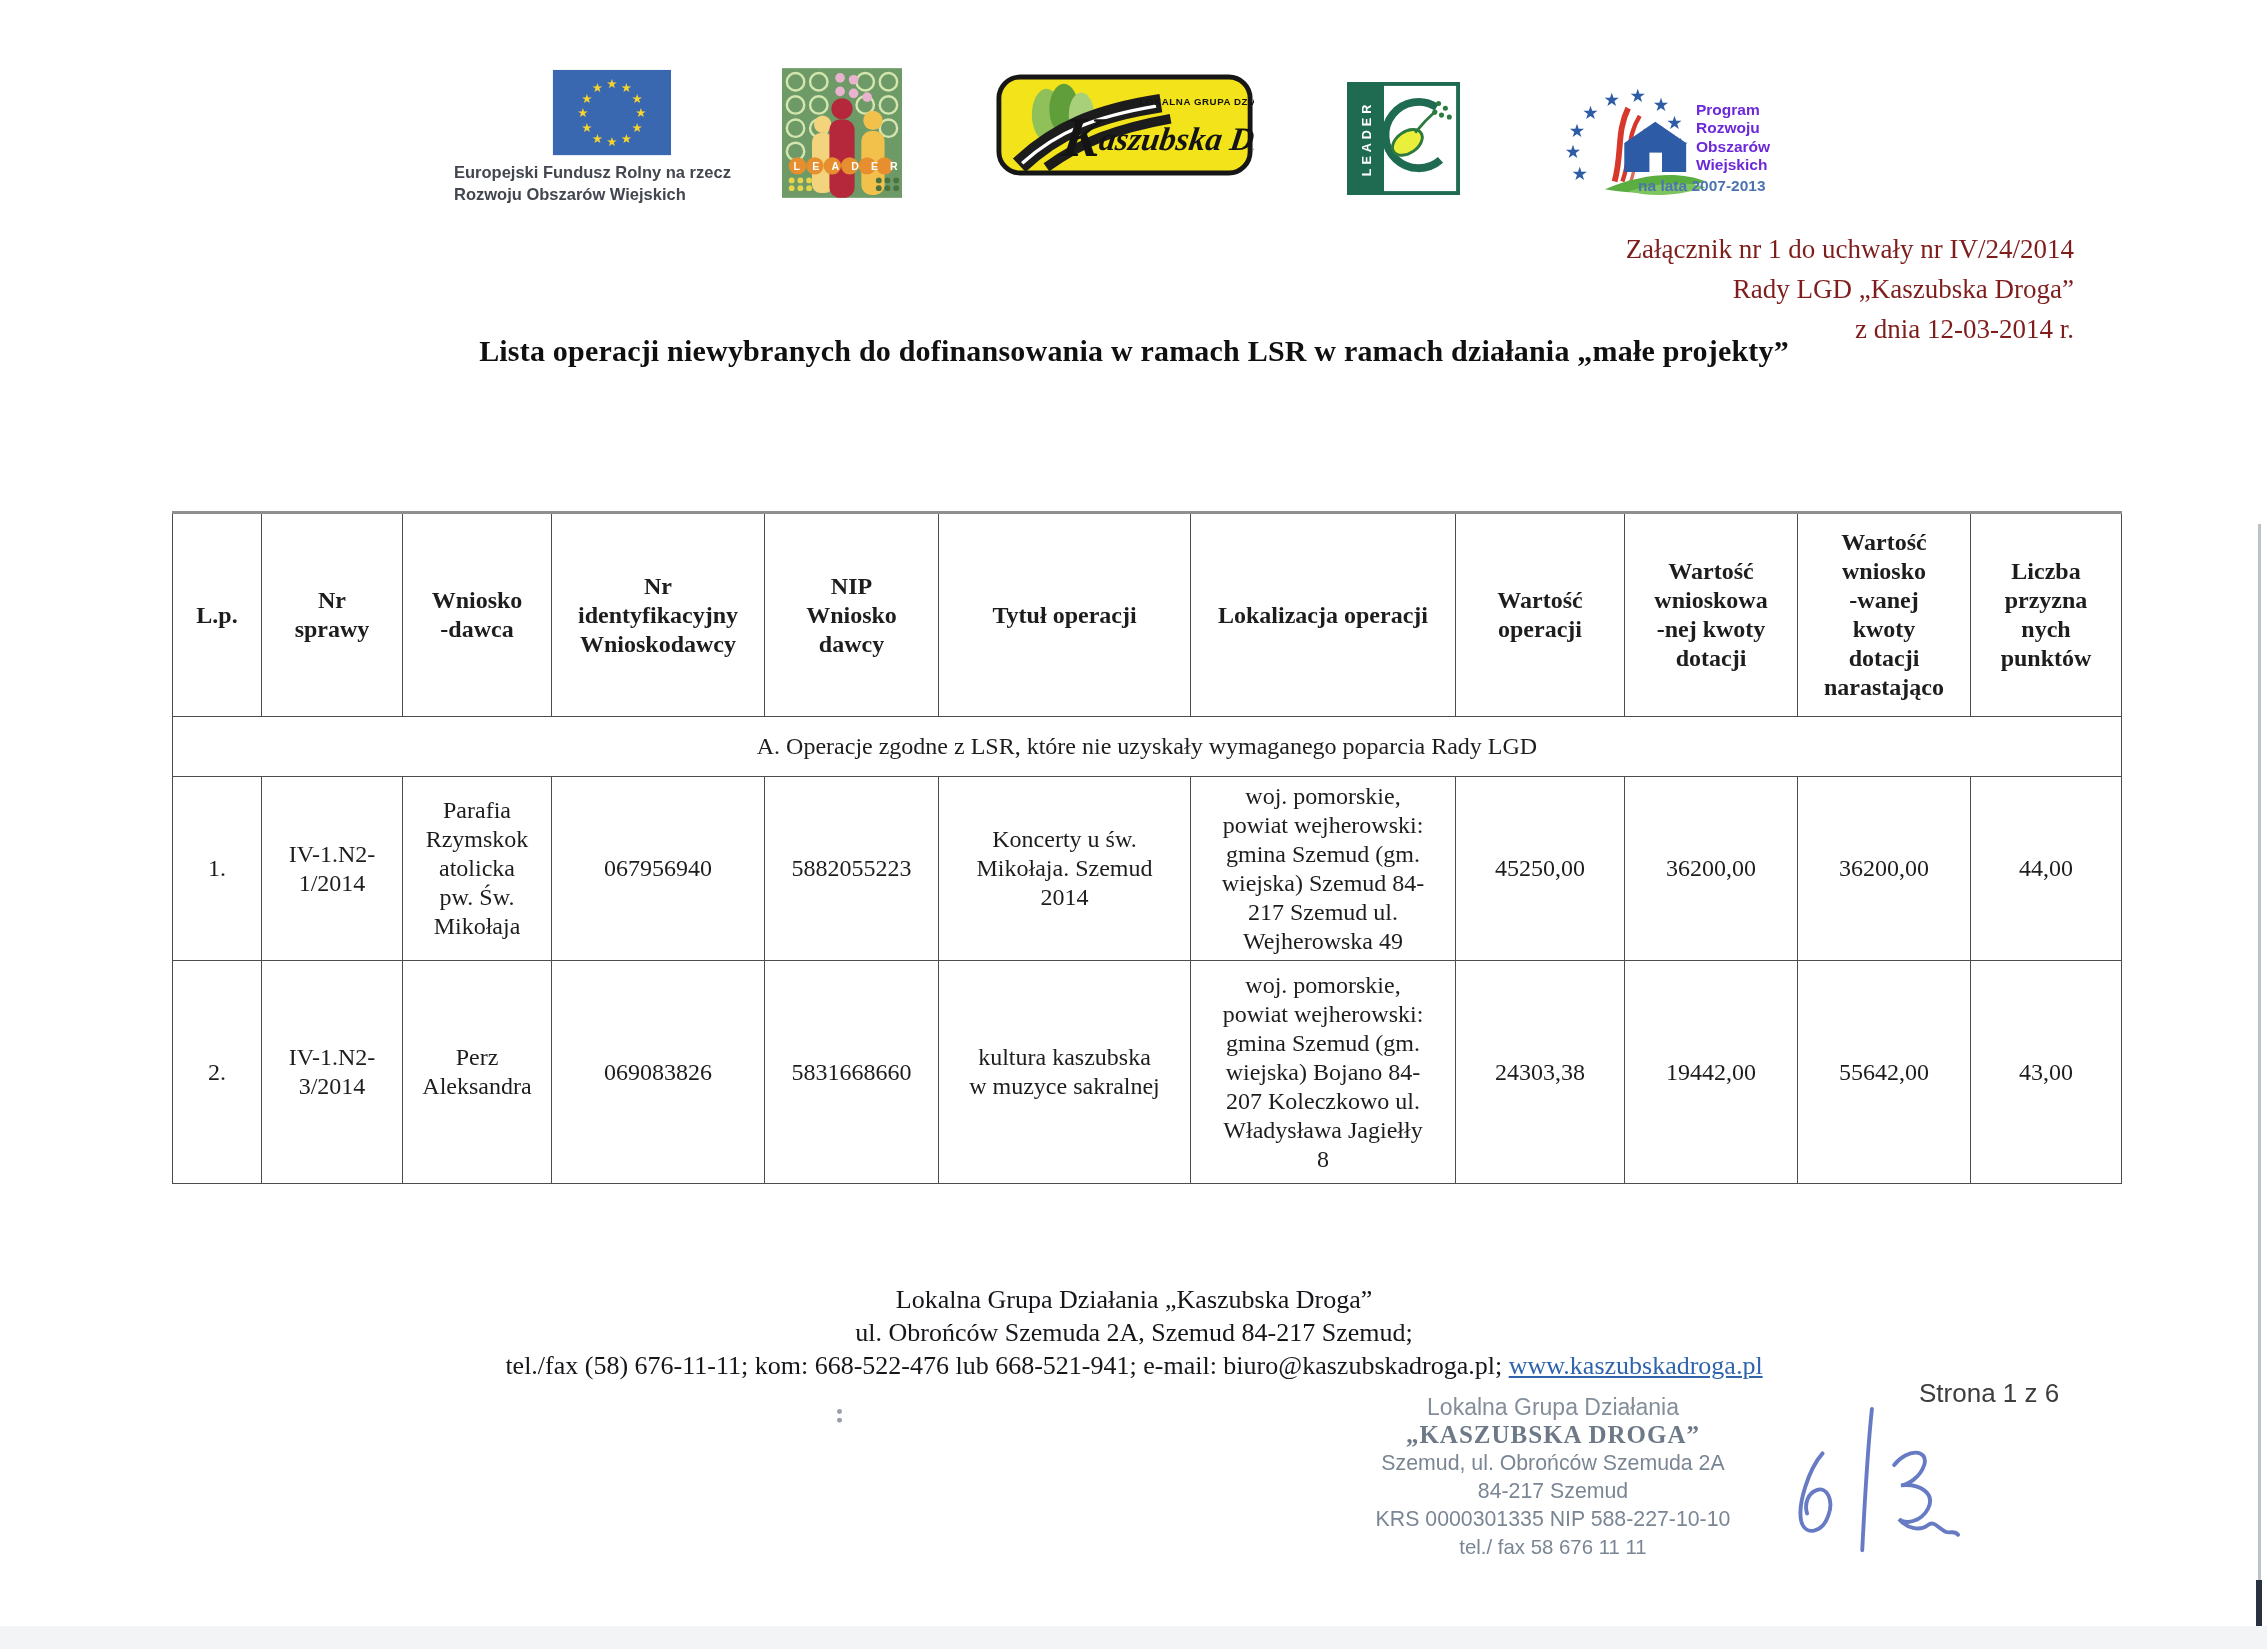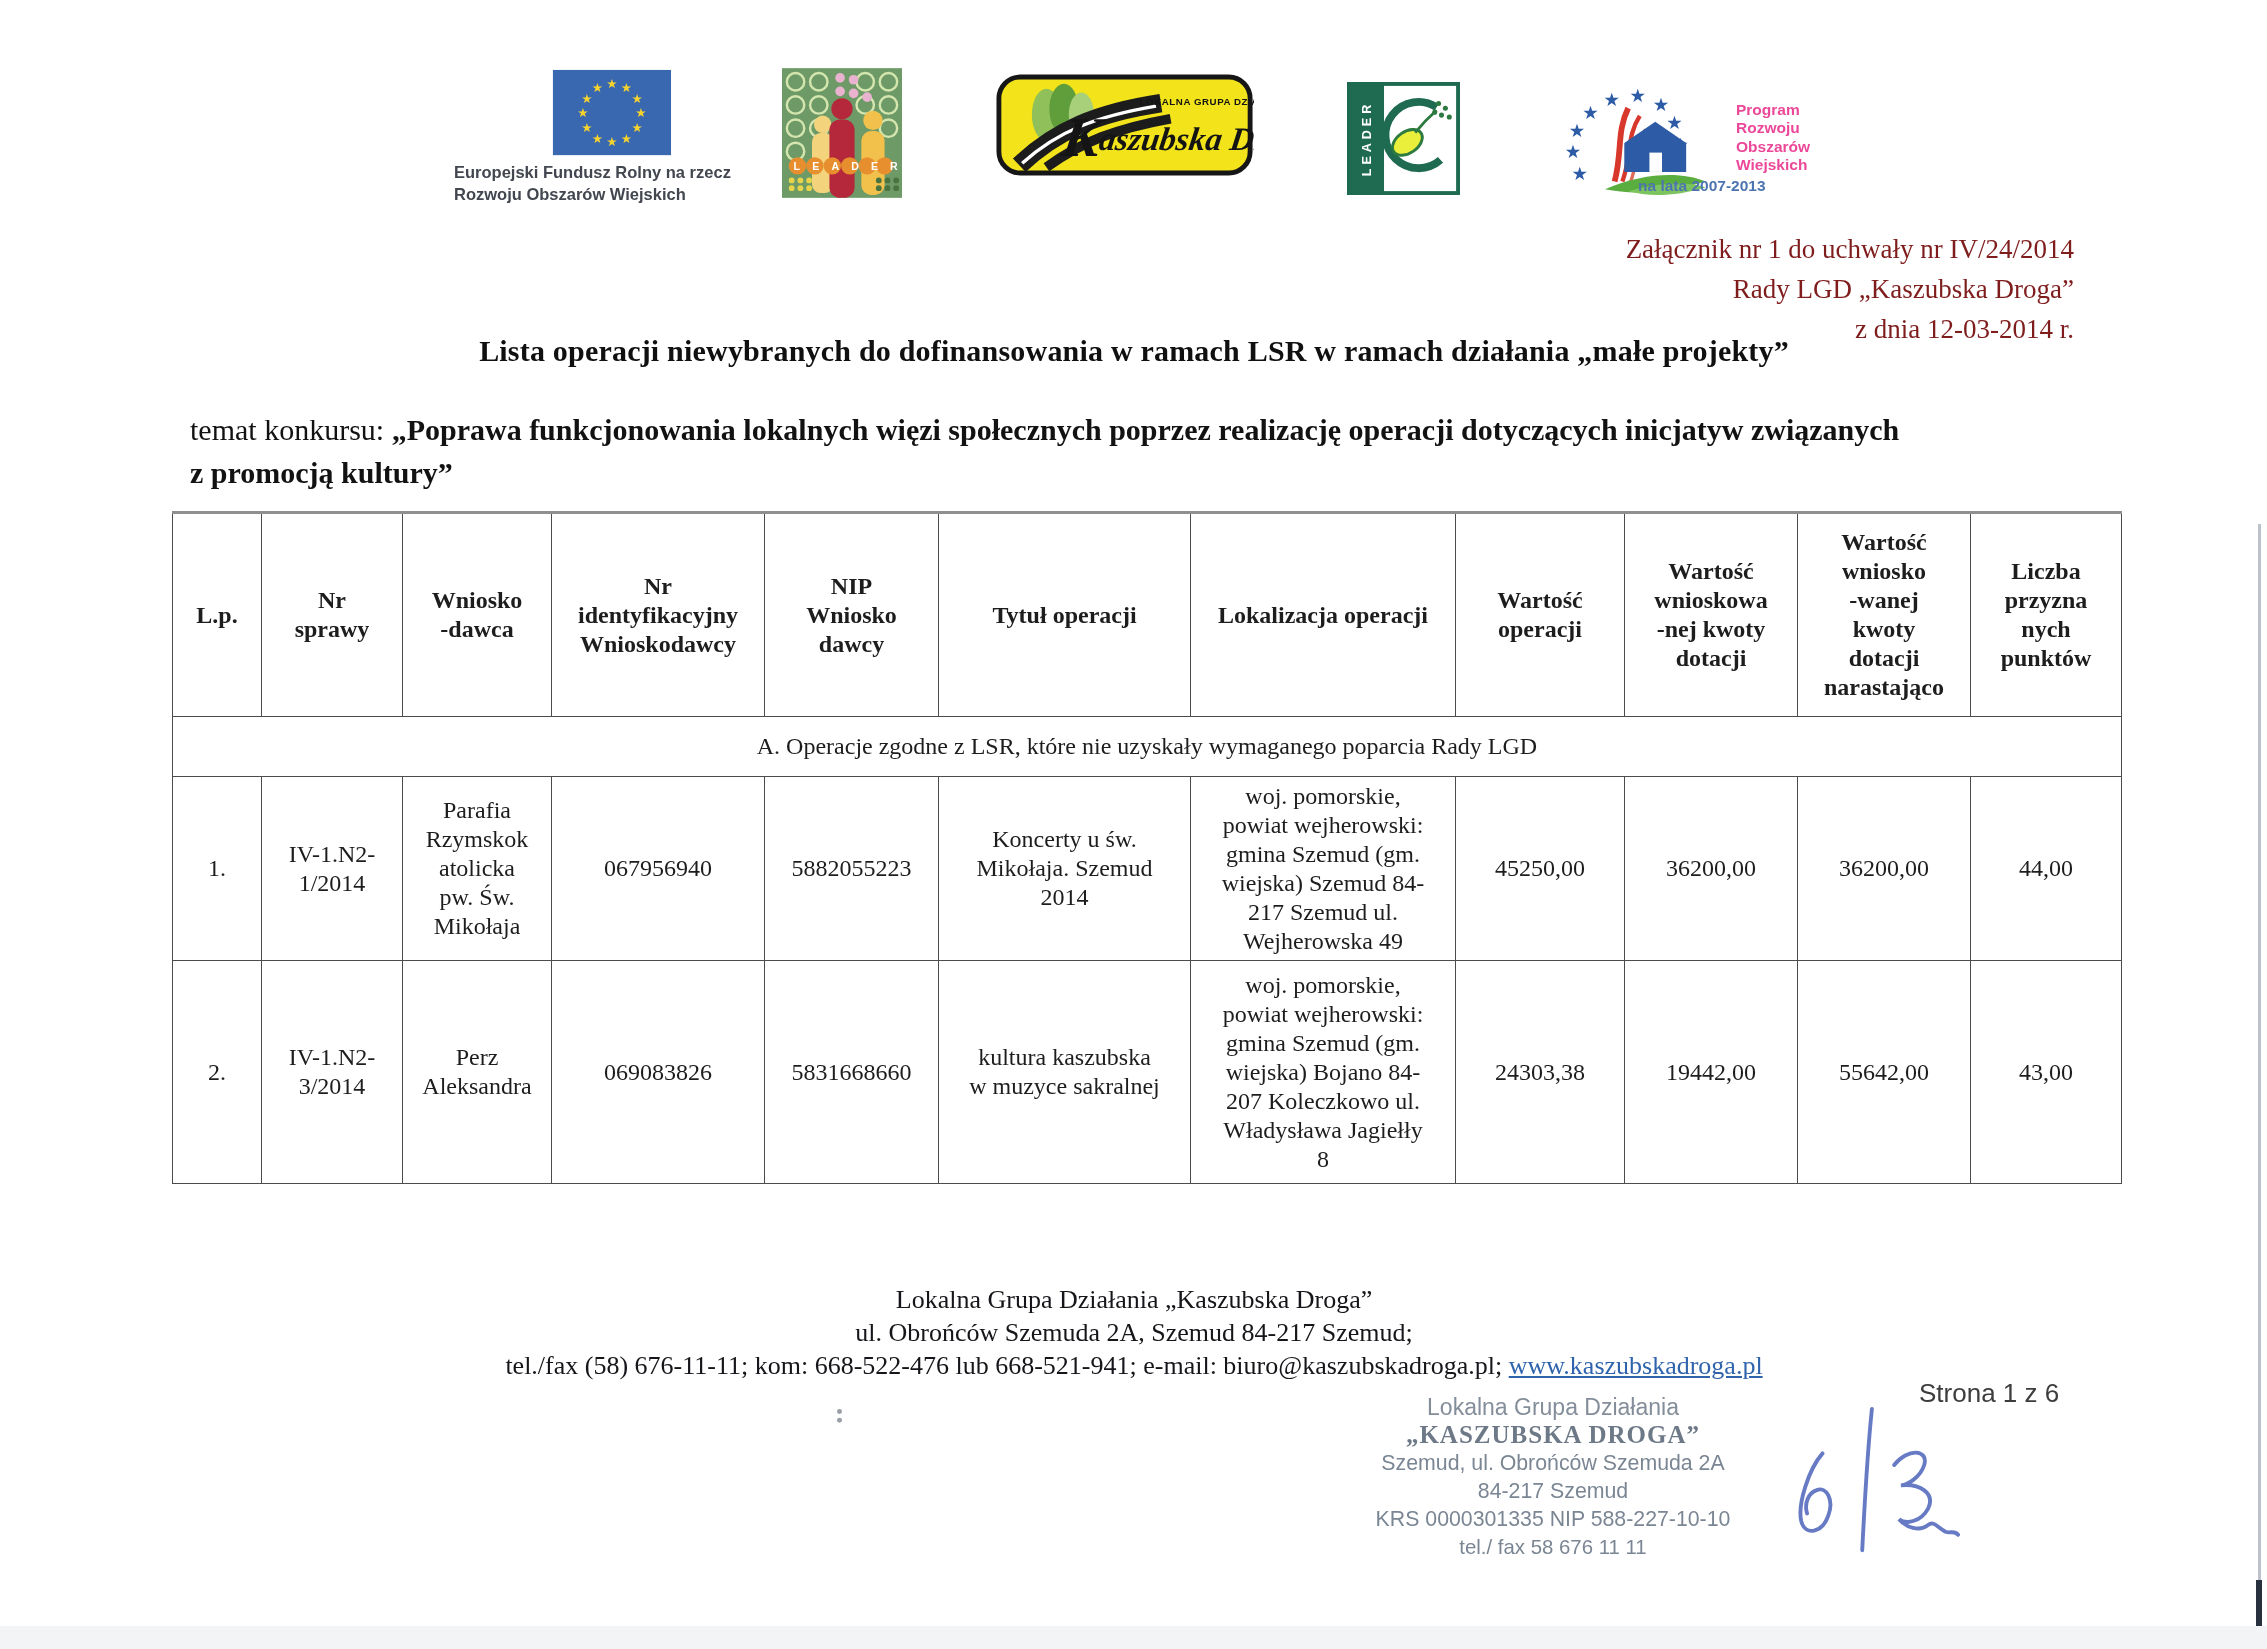--- a/index.html
+++ b/index.html
@@ -35,21 +35,21 @@
   .stamp .l1{font-size:23px; color:#848e9a;}
   .stamp .l2{font-size:25px; font-weight:bold; letter-spacing:1px; color:#6e7987; font-family:"Liberation Serif", serif;text-align:center;}
   .stamp .l6{font-size:20.4px;}
   
   .pagenum{left:1919px; top:1378px; font-family:"Liberation Sans", sans-serif; font-size:26px; color:#3d3d3d;}
   
   .eu-caption{left:454px; top:161px; width:320px; 
     font-family:"Liberation Sans", sans-serif; font-weight:bold; font-size:16.5px; line-height:22px; color:#42464f;}
   
   .prow-text{left:1696px; top:101px; font-family:"Liberation Sans", sans-serif; font-weight:bold;
-    font-size:15.5px; line-height:18.4px; color:#ec4899;margin-left:40px;}
+    font-size:15.5px; line-height:18.4px; color:#6d28d9;}
   .prow-sub{left:1638px; top:177px; font-family:"Liberation Sans", sans-serif; font-weight:bold;
     font-size:15.5px; color:#4d74b0;}
   
   .edge-line{left:2258px; top:524px; width:2.9px; height:1126px; background:#bcc2ca;}
   .edge-line-dark{left:2256px; top:1580px; width:5.8px; height:70px; background:#28323e;}
   .bottom-strip{left:0; top:1626px; width:2268px; height:23px; background:#f3f4f6;}
   .speck{left:837px; top:1409px; width:4.9px; height:4.9px; border-radius:50%; background:#9aa0a8; box-shadow:0 8.7px 0 #9aa0a8;}
 </style>
 </head>
 <body>
@@ -199,24 +199,20 @@
   </div>
   <div class="abs prow-sub">na lata 2007-2013</div>
 
   <div class="abs attach">
     <div>Załącznik nr 1 do uchwały nr IV/24/2014</div>
     <div>Rady LGD „Kaszubska Droga”</div>
     <div>z dnia 12-03-2014 r.</div>
   </div>
 
   <div class="abs title">Lista operacji niewybranych do dofinansowania w ramach LSR w ramach działania „małe projekty”</div>
-  <div class="abs subtitle">
-    <div><span>temat konkursu: </span><b>„Poprawa funkcjonowania lokalnych więzi społecznych poprzez realizację operacji dotyczących inicjatyw związanych</b></div>
-    <div><b>z promocją kultury”</b></div>
-  </div>
 
   <div class="abs tbl-wrap">
     <table class="doc">
       <colgroup>
         <col style="width:89px">
           <col style="width:141px">
           <col style="width:149px">
         <col style="width:213px">
           <col style="width:174px">
           <col style="width:252px">

